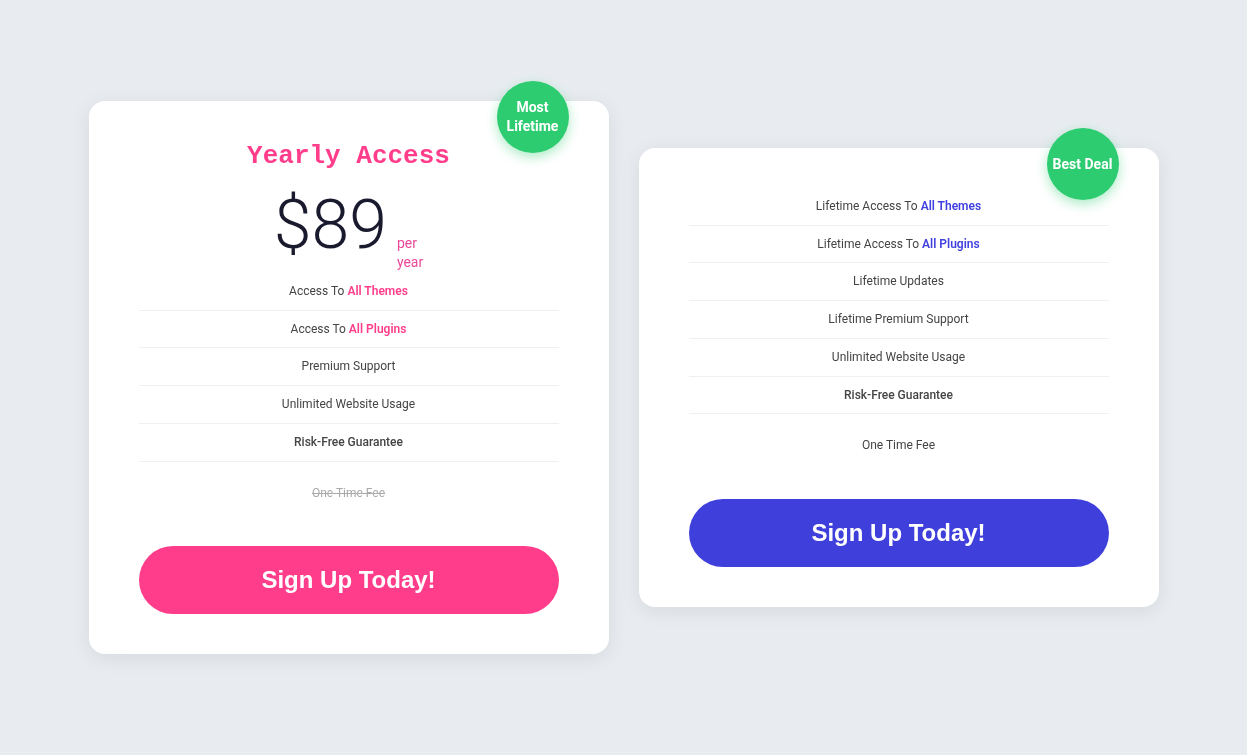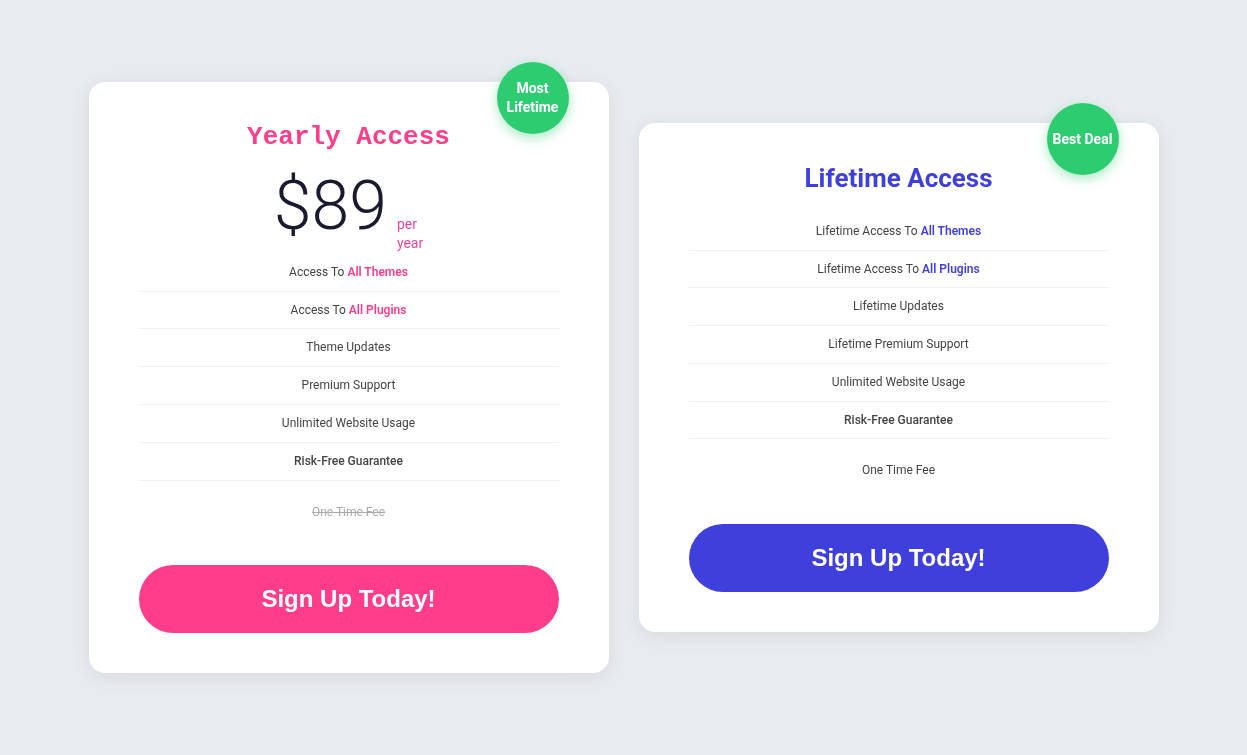--- a/index.html
+++ b/index.html
@@ -161,30 +161,29 @@
 <div class="pricing-container">
 <div class="pricing-card-wrapper">
       <div class="badge">Most Lifetime</div>
       <div class="pricing-card"><div class="card-title pink">Yearly Access</div><div class="price-row">
           <div class="price-amount">$89</div>
           <div class="price-period" style="white-space: pre-line;">per
 year</div>
         </div><ul class="features-list">
           <li>Access To <span class="feature-highlight-pink">All Themes</span></li>
           <li>Access To <span class="feature-highlight-pink">All Plugins</span></li>
-          <li>Theme Updates</li>
           <li>Premium Support</li>
           <li>Unlimited Website Usage</li>
           <li class="feature-green">Risk-Free Guarantee</li>
           <li><span class="feature-strikethrough">One Time Fee</span></li>
         </ul><button class="cta-button pink-btn">Sign Up Today!</button></div>
     </div>
     <div class="pricing-card-wrapper">
       <div class="badge">Best Deal</div>
-      <div class="pricing-card"><div class="card-title blue">Lifetime Access</div><ul class="features-list">
+      <div class="pricing-card"><ul class="features-list">
           <li>Lifetime Access To <span class="feature-highlight-blue">All Themes</span></li>
           <li>Lifetime Access To <span class="feature-highlight-blue">All Plugins</span></li>
           <li>Lifetime Updates</li>
           <li>Lifetime Premium Support</li>
           <li>Unlimited Website Usage</li>
           <li class="feature-green">Risk-Free Guarantee</li>
           <li>One Time Fee</li>
         </ul><button class="cta-button blue-btn">Sign Up Today!</button></div>
     </div>
   </div>

